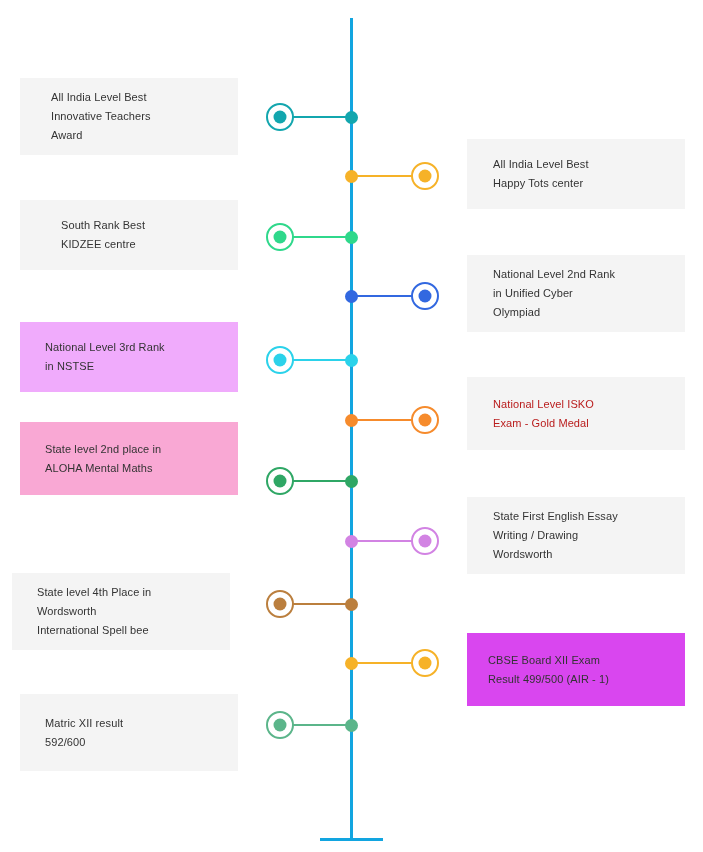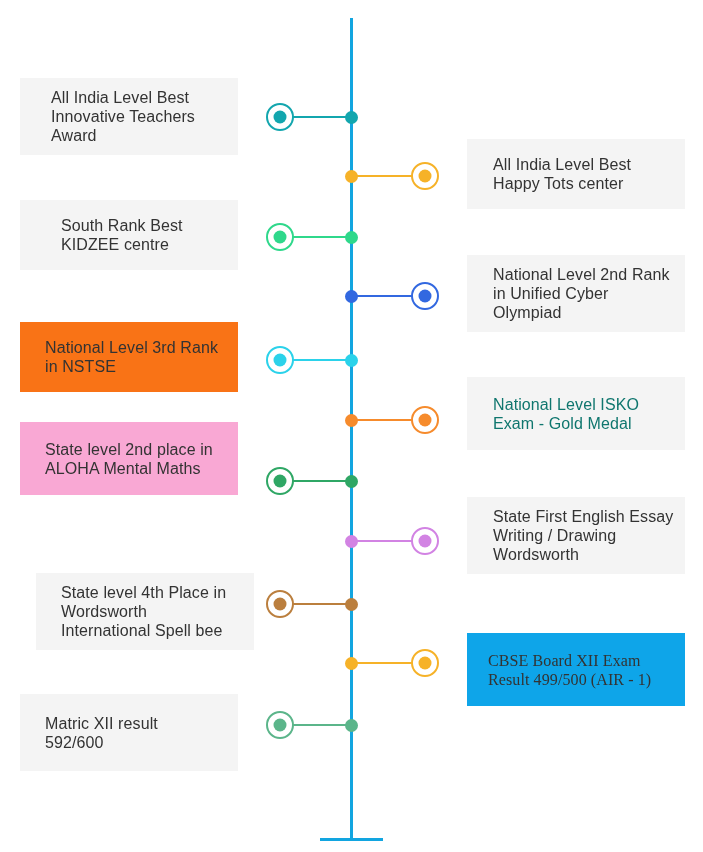--- a/index.html
+++ b/index.html
@@ -35,21 +35,21 @@
 
   
   .card {
     position: absolute;
     background: #f4f4f4;
     box-sizing: border-box;
     display: flex;
     align-items: center;
   }
   .card-text {
-    font-size: 16px;
+    font-size: 11px;
     line-height: 19px;
     color: #333333;
     white-space: pre-line;
     letter-spacing: 0.1px;
   }
 
   
   .connector {
     position: absolute;
     height: 2px;
@@ -134,33 +134,33 @@
 in Unified Cyber
 Olympiad</div>
         </div>
       </div>
       <div style="position: absolute; left: 0px; top: 0px; width: 100%; height: 100%;">
         <div class="connector" style="left: 280px; width: 72px; top: 359px; background: rgb(43, 210, 234);"></div>
         <div class="stem-dot" style="left: 345px; top: 353.5px; background: rgb(43, 210, 234);"></div>
         <div class="ring" style="left: 266px; top: 346px; border-color: rgb(43, 210, 234);">
           <div class="ring-core" style="background: rgb(43, 210, 234);"></div>
         </div>
-        <div class="card" style="left: 20px; top: 322px; width: 218px; height: 70px; background: #f97316; padding-left: 25px; padding-right: 10px;">
+        <div class="card" style="left: 20px; top: 322px; width: 218px; height: 70px; background: #f0abfc; padding-left: 25px; padding-right: 10px;">
           <div class="card-text" style="color: rgb(51, 51, 51);">National Level 3rd Rank
 in NSTSE</div>
         </div>
       </div>
       <div style="position: absolute; left: 0px; top: 0px; width: 100%; height: 100%;">
         <div class="connector" style="left: 351px; width: 62px; top: 419px; background: rgb(246, 139, 44);"></div>
         <div class="stem-dot" style="left: 345px; top: 413.5px; background: rgb(246, 139, 44);"></div>
         <div class="ring" style="left: 411px; top: 406px; border-color: rgb(246, 139, 44);">
           <div class="ring-core" style="background: rgb(246, 139, 44);"></div>
         </div>
         <div class="card" style="left: 467px; top: 377px; width: 218px; height: 73px; background: rgb(244, 244, 244); padding-left: 26px; padding-right: 10px;">
-          <div class="card-text" style="color: #0f766e;">National Level ISKO
+          <div class="card-text" style="color: #b91c1c;">National Level ISKO
 Exam - Gold Medal</div>
         </div>
       </div>
       <div style="position: absolute; left: 0px; top: 0px; width: 100%; height: 100%;">
         <div class="connector" style="left: 280px; width: 72px; top: 480px; background: rgb(47, 167, 101);"></div>
         <div class="stem-dot" style="left: 345px; top: 474.5px; background: rgb(47, 167, 101);"></div>
         <div class="ring" style="left: 266px; top: 467px; border-color: rgb(47, 167, 101);">
           <div class="ring-core" style="background: rgb(47, 167, 101);"></div>
         </div>
         <div class="card" style="left: 20px; top: 422px; width: 218px; height: 73px; background: #f9a8d4; padding-left: 25px; padding-right: 10px;">
@@ -179,33 +179,33 @@
 Writing / Drawing
 Wordsworth</div>
         </div>
       </div>
       <div style="position: absolute; left: 0px; top: 0px; width: 100%; height: 100%;">
         <div class="connector" style="left: 280px; width: 72px; top: 603px; background: rgb(187, 127, 62);"></div>
         <div class="stem-dot" style="left: 345px; top: 597.5px; background: rgb(187, 127, 62);"></div>
         <div class="ring" style="left: 266px; top: 590px; border-color: rgb(187, 127, 62);">
           <div class="ring-core" style="background: rgb(187, 127, 62);"></div>
         </div>
-        <div class="card" style="left: 36px; top: 573px; width: 218px; height: 77px; background: rgb(244, 244, 244); padding-left: 25px; padding-right: 10px;">
+        <div class="card" style="left: 12px; top: 573px; width: 218px; height: 77px; background: rgb(244, 244, 244); padding-left: 25px; padding-right: 10px;">
           <div class="card-text" style="color: rgb(51, 51, 51);">State level 4th Place in
 Wordsworth
 International Spell bee</div>
         </div>
       </div>
       <div style="position: absolute; left: 0px; top: 0px; width: 100%; height: 100%;">
         <div class="connector" style="left: 351px; width: 62px; top: 662px; background: rgb(246, 178, 40);"></div>
         <div class="stem-dot" style="left: 345px; top: 656.5px; background: rgb(246, 178, 40);"></div>
         <div class="ring" style="left: 411px; top: 649px; border-color: rgb(246, 178, 40);">
           <div class="ring-core" style="background: rgb(246, 178, 40);"></div>
         </div>
-        <div class="card" style="left: 467px; top: 633px; width: 218px; height: 73px; background: #0ea5e9; padding-left: 21px; padding-right: 10px; font-family: Liberation Serif, serif;">
+        <div class="card" style="left: 467px; top: 633px; width: 218px; height: 73px; background: #d946ef; padding-left: 21px; padding-right: 10px;">
           <div class="card-text" style="color: rgb(51, 51, 51);">CBSE Board XII Exam
 Result 499/500 (AIR - 1)</div>
         </div>
       </div>
       <div style="position: absolute; left: 0px; top: 0px; width: 100%; height: 100%;">
         <div class="connector" style="left: 280px; width: 72px; top: 724px; background: rgb(91, 181, 138);"></div>
         <div class="stem-dot" style="left: 345px; top: 718.5px; background: rgb(91, 181, 138);"></div>
         <div class="ring" style="left: 266px; top: 711px; border-color: rgb(91, 181, 138);">
           <div class="ring-core" style="background: rgb(91, 181, 138);"></div>
         </div>

